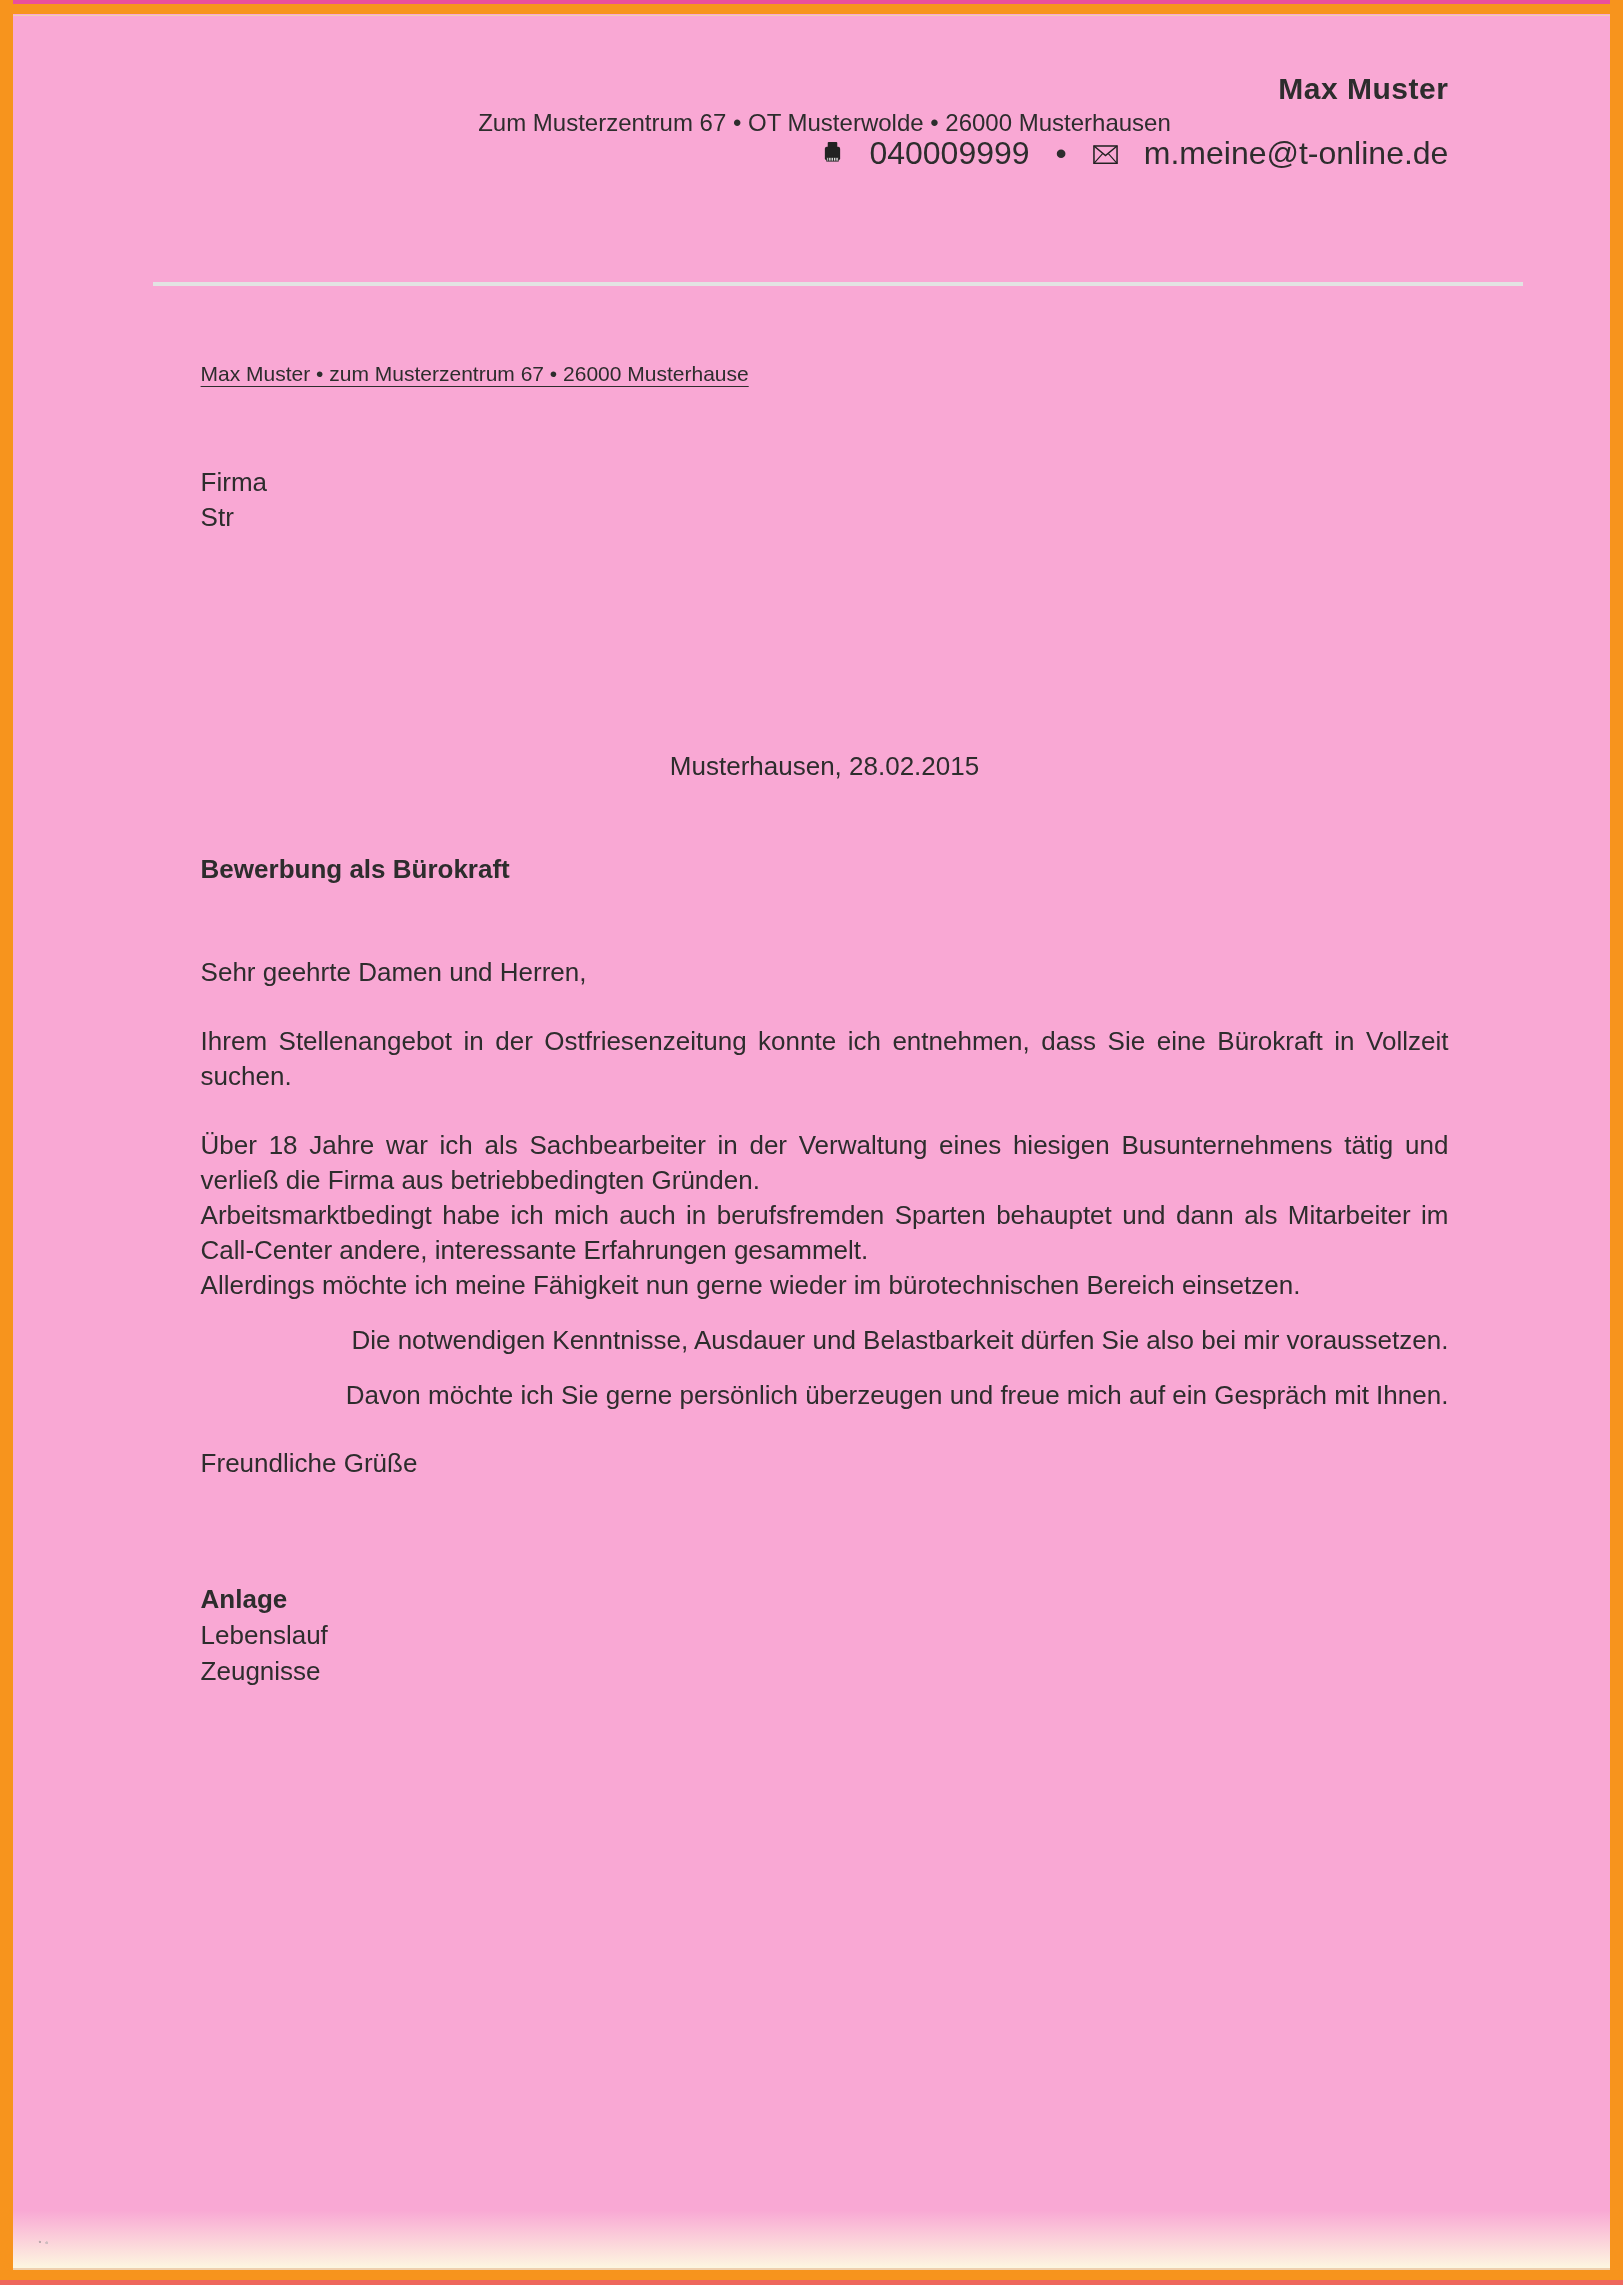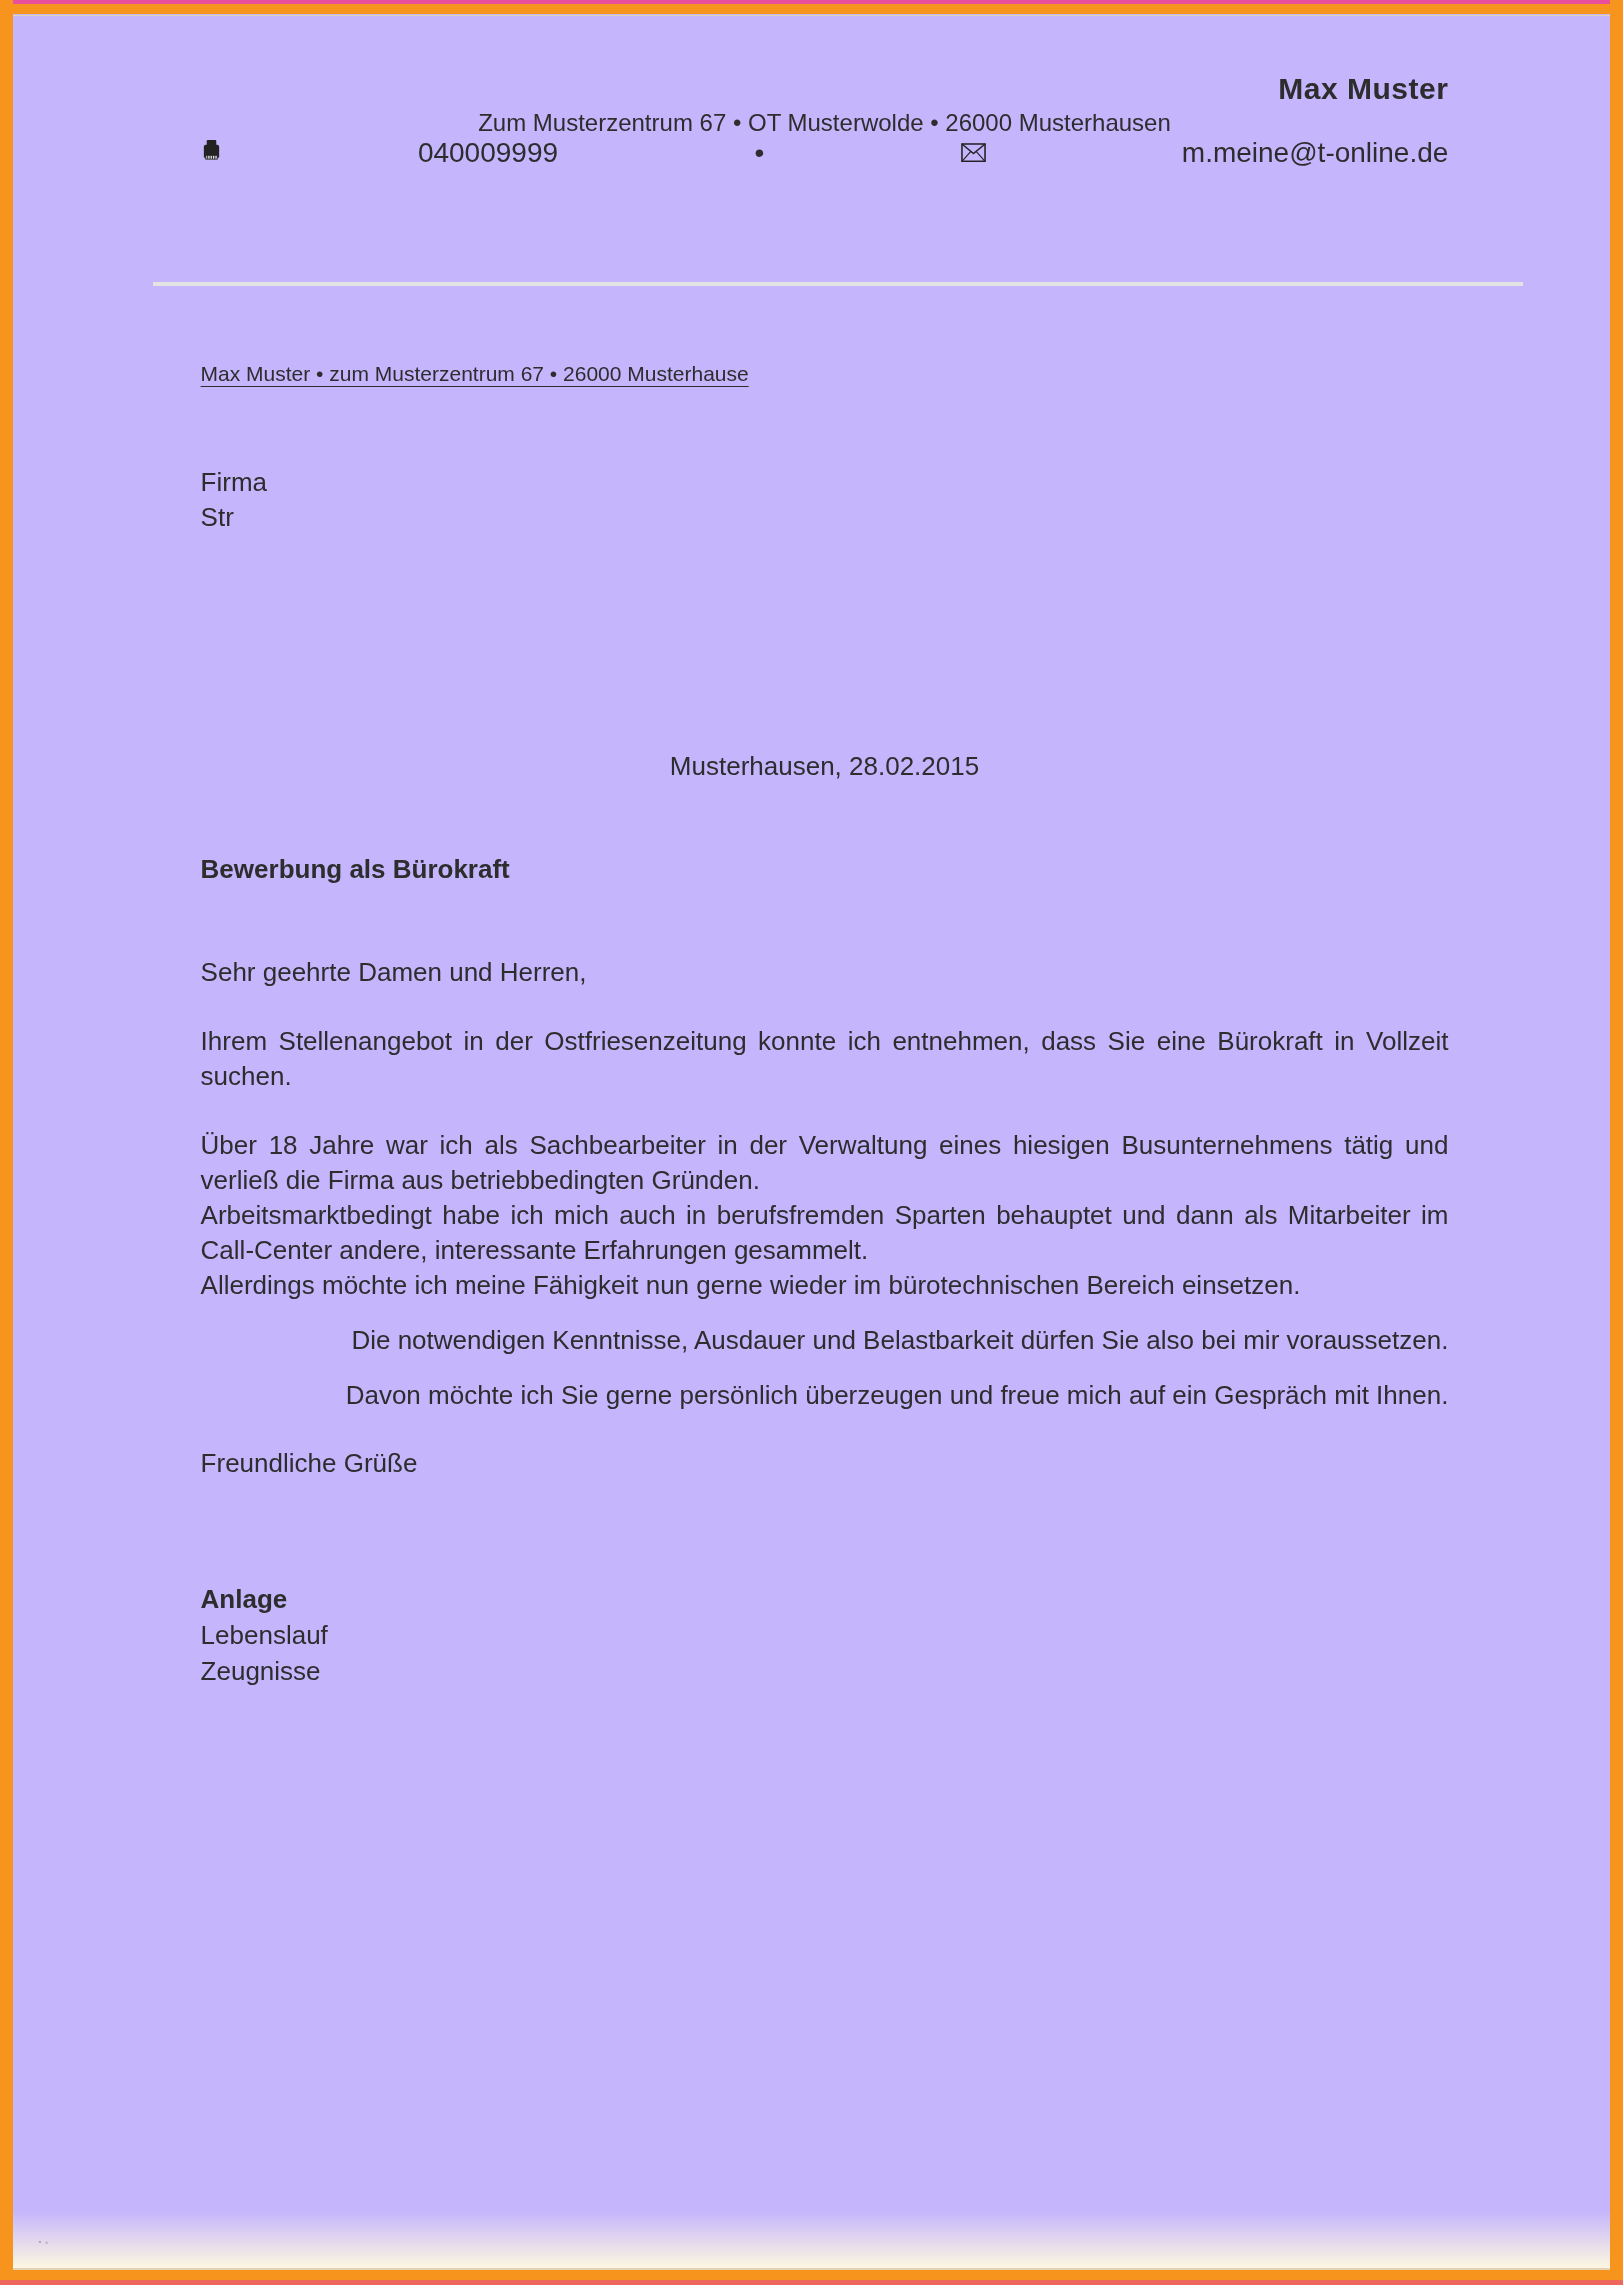--- a/index.html
+++ b/index.html
@@ -1,19 +1,19 @@
 <!DOCTYPE html>
 <html><head>
 <meta charset="utf-8">
 <style>
   html,body { margin:0; padding:0; background:#e9559b; }
   .page {
     position:relative;
     width:1623px; height:2285px;
-    background:#c4b5fd;
+    background:#f9a8d4;
     box-sizing:border-box;
     overflow:hidden;
     font-family:"Liberation Sans","DejaVu Sans",sans-serif;
     color:#2d2d2d;
   }
   
   .edge-top-pink   { position:absolute; top:0; left:0; right:0; height:3.9px; background:#ea4f9d; }
   .edge-bottom-salmon { position:absolute; bottom:0; left:0; right:0; height:4.8px; background:#ee675c; }
   .b-orange-top    { position:absolute; top:3.9px; left:0; right:0; height:10.6px; background:#f7941d; }
   .b-orange-bottom { position:absolute; bottom:4.8px; left:0; right:0; height:10.6px; background:#f7941d; }
@@ -33,21 +33,21 @@
     position:absolute; top:14.5px; left:12.6px; right:12.6px; bottom:16.4px;
     box-sizing:border-box;
     padding:55px 162px 0 188px;
     font-size:26px; line-height:35px;
   }
 
   
   .header { text-align:right; }
   .header .name { font-size:30px; font-weight:bold; line-height:37px; letter-spacing:0.5px; }
   .header .addr { font-size:24px; line-height:30px; margin-top:1.9px;text-align:center; }
-  .header .contact { font-size:28px; line-height:30px; display:flex; justify-content:space-between; align-items:center; gap:26px; }
+  .header .contact { font-size:32px; line-height:30px; display:flex; justify-content:flex-end; align-items:center; gap:26px; }
   .icon-svg { display:inline-block; vertical-align:-2.9px; }
 
   .divider { height:3.9px; background:#e3e3e3; margin:114px -75px 0 -48px; }
 
   .sender-line { margin-top:73px; font-size:21px; line-height:29px; }
   .sender-line span { text-decoration:underline; text-underline-offset:4.8px; text-decoration-thickness:1.4px; }
 
   .recipient { margin-top:77px; }
   .recipient div { line-height:35px; }
 

